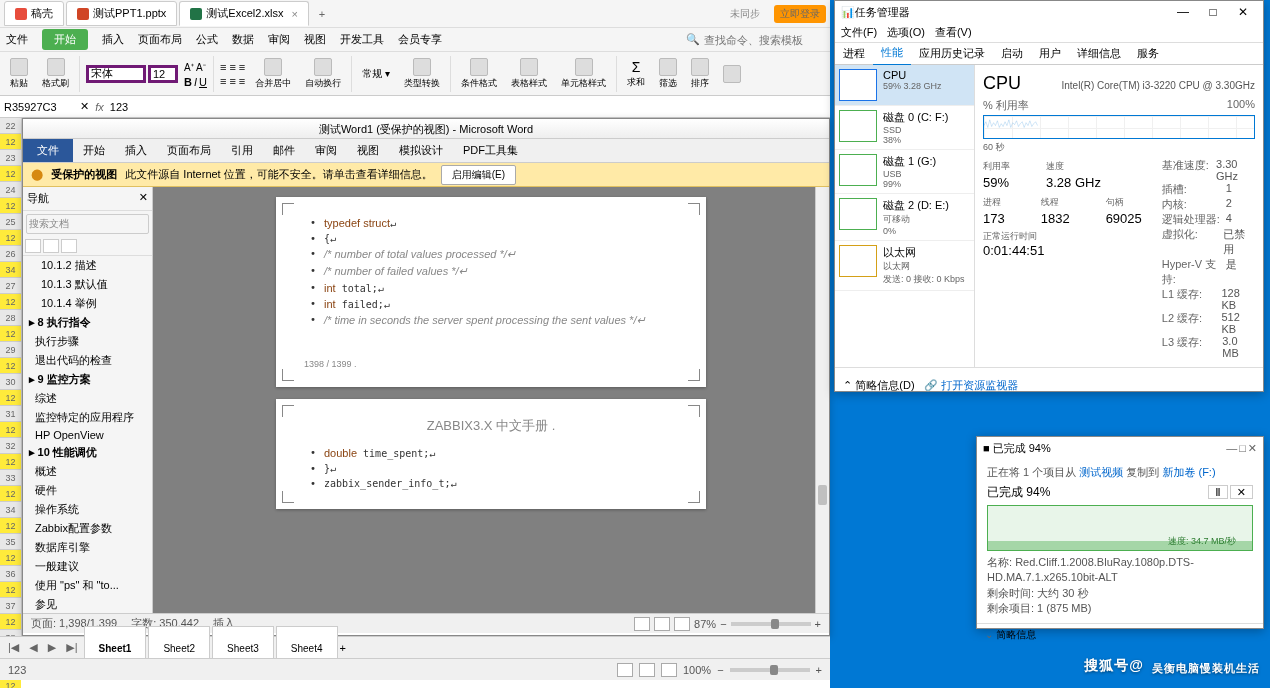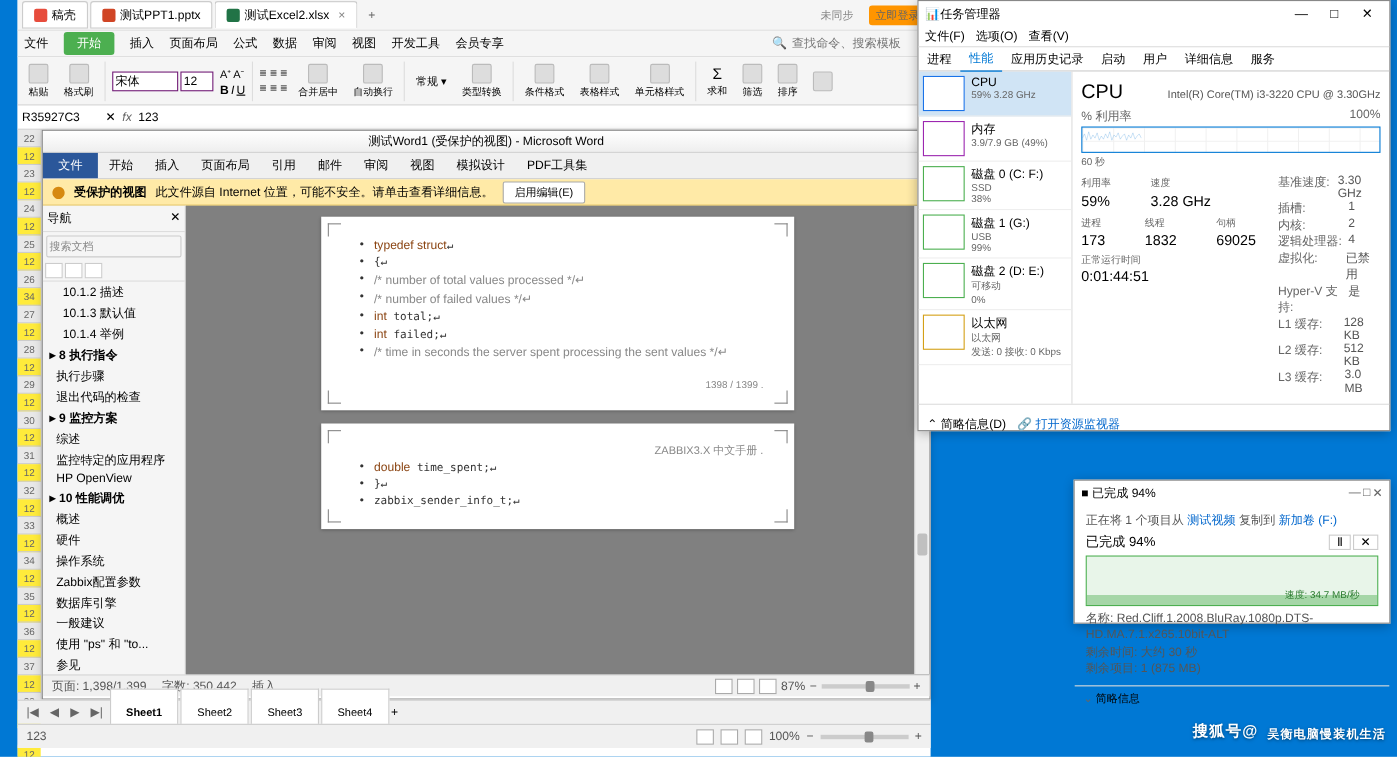--- a/index.html
+++ b/index.html
@@ -1,17 +1,17 @@
 <!DOCTYPE html>
 <html><head>
 <meta charset="utf-8">
 <style>
 *{margin:0;padding:0;box-sizing:border-box;font-family:"Microsoft YaHei",Arial,sans-serif;font-size:11px}
 body{width:1270px;height:688px;background:#0078d4;position:relative;overflow:hidden}
-.wps-app{position:absolute;left:16px;top:0;width:830px;height:688px;background:#fff}
+.wps-app{position:absolute;left:0;top:0;width:830px;height:688px;background:#fff}
 .wps-titlebar{height:28px;background:#f5f5f5;display:flex;align-items:center;padding:0 4px;gap:2px;border-bottom:1px solid #ddd}
 .wps-tab{padding:4px 10px;background:#fff;border:1px solid #ccc;border-radius:3px 3px 0 0;display:flex;align-items:center;gap:4px;font-size:11px}
 .wps-tab.active{background:#fff;border-bottom-color:#fff}
 .wps-tab-icon{width:12px;height:12px;display:inline-block}
 .icon-w{background:#e74c3c;border-radius:2px}
 .icon-p{background:#d04525;border-radius:2px}
 .icon-x{background:#217346;border-radius:2px}
 .tab-close{color:#888;margin-left:4px;cursor:pointer}
 .tab-add{padding:4px 8px;color:#666}
 .wps-winbtn{margin-left:auto;display:flex;gap:8px;align-items:center}
@@ -19,21 +19,21 @@
 .sync-btn{background:#ff9500;color:#fff;padding:3px 8px;border-radius:3px;font-size:10px}
 .wps-menubar{height:24px;background:#f5f5f5;display:flex;align-items:center;padding:0 6px;gap:14px;font-size:11px;border-bottom:1px solid #ddd}
 .wps-menubar .start-btn{background:#4caf50;color:#fff;padding:3px 12px;border-radius:3px}
 .wps-search{margin-left:auto;display:flex;align-items:center;gap:4px;color:#888}
 .wps-search input{border:none;background:transparent;width:120px;font-size:11px}
 .wps-ribbon{height:44px;background:#f5f5f5;display:flex;align-items:center;padding:2px 6px;gap:6px;border-bottom:1px solid #ccc}
 .rib-group{display:flex;flex-direction:column;align-items:center;gap:1px;padding:0 4px}
 .rib-icon{width:18px;height:18px;background:#ddd;border:1px solid #bbb;border-radius:2px}
 .rib-sep{width:1px;height:36px;background:#ddd}
 .font-combo{display:flex;gap:2px}
-.font-combo select,.font-combo input{border:1px solid #701a75;font-size:11px;padding:1px 2px;height:18px}
+.font-combo select,.font-combo input{border:3px solid #701a75;font-size:11px;padding:1px 2px;height:18px}
 .wps-formula{height:22px;background:#fff;display:flex;align-items:center;border-bottom:1px solid #ccc;padding:0 4px;gap:6px}
 .cell-ref{width:70px;border:none;font-size:11px}
 .fx{font-style:italic;color:#666}
 .formula-val{border:none;flex:1;font-size:11px}
 .wps-body{display:flex;height:calc(100% - 170px);position:relative}
 .row-hdrs{width:22px;background:#e8e8e8;border-right:1px solid #ccc}
 .row-hdrs div{height:16px;border-bottom:1px solid #ccc;text-align:center;font-size:9px;color:#666;line-height:16px}
 .row-hdrs div.sel{background:#ffeb3b}
 .word-overlay{position:absolute;left:22px;top:0;right:0;bottom:0;background:#fff;border:1px solid #888;box-shadow:0 2px 8px rgba(0,0,0,0.2)}
 .word-title{height:20px;background:linear-gradient(#fff,#eee);text-align:center;font-size:11px;line-height:20px;border-bottom:1px solid #ccc}
@@ -56,23 +56,23 @@
 .doc-area{flex:1;background:#808080;overflow:auto;padding:10px;position:relative}
 .page{background:#fff;margin:0 auto 12px;width:430px;padding:18px 28px;box-shadow:0 1px 3px rgba(0,0,0,0.3);position:relative}
 .page-corner{position:absolute;width:12px;height:12px;border:1px solid #888}
 .pc-tl{top:6px;left:6px;border-right:none;border-bottom:none}
 .pc-tr{top:6px;right:6px;border-left:none;border-bottom:none}
 .pc-bl{bottom:6px;left:6px;border-right:none;border-top:none}
 .pc-br{bottom:6px;right:6px;border-left:none;border-top:none}
 .code-line{font-family:Consolas,monospace;font-size:10px;color:#333;padding:2px 0 2px 20px;position:relative}
 .code-line::before{content:"•";position:absolute;left:6px;color:#333}
 .code-line .kw{color:#8b4513}
-.code-line .cm{color:#888;}
-.page-num{text-align:right;font-size:9px;color:#888;margin-top:16px}
-.page-hdr{text-align:right;font-size:10px;color:#888;}
+.code-line .cm{color:#888;font-style:italic}
+.page-num{text-align:left;font-size:9px;color:#888;margin-top:30px}
+.page-hdr{text-align:center;font-size:13px;color:#888;margin-bottom:10px}
 .word-status{height:20px;background:#f0f0f0;border-top:1px solid #ccc;display:flex;align-items:center;padding:0 8px;gap:14px;font-size:10px;color:#555}
 .word-status .zoom-area{margin-left:auto;display:flex;align-items:center;gap:4px}
 .zoom-slider{width:80px;height:4px;background:#ccc;position:relative}
 .zoom-slider::after{content:"";position:absolute;left:50%;top:-3px;width:8px;height:10px;background:#888;border-radius:2px}
 .sheet-tabs{position:absolute;bottom:30px;left:0;right:0;height:22px;background:#f0f0f0;border-top:1px solid #ccc;display:flex;align-items:center;padding:0 4px;gap:2px}
 .sheet-tabs .nav-btn{padding:0 4px;color:#666}
 .sheet-tab{padding:16px 14px;background:#fff;border:1px solid #ccc;font-size:10px;border-bottom:none}
 .sheet-tab.active{background:#fff;font-weight:bold}
 .wps-status{position:absolute;bottom:8px;left:0;right:0;height:22px;background:#f0f0f0;border-top:1px solid #ccc;display:flex;align-items:center;padding:0 8px;font-size:10px;color:#555;gap:8px}
 .wps-status .right{margin-left:auto;display:flex;align-items:center;gap:6px}
@@ -109,21 +109,21 @@
 .tm-stats{display:flex;gap:36px;margin-top:6px;font-size:10px}
 .tm-stat-col{display:flex;flex-direction:column;gap:2px}
 .tm-stat-col .lbl{color:#666;font-size:9px}
 .tm-stat-col .val{font-size:13px}
 .tm-details{font-size:9px;color:#555;margin-top:4px}
 .tm-details div{display:flex;gap:4px}
 .tm-details .k{width:60px;color:#666}
 .tm-footer{height:36px;border-top:1px solid #ddd;display:flex;align-items:center;padding:0 8px;gap:10px;font-size:10px}
 .tm-footer a{color:#0066cc;text-decoration:none}
 
-.copy-dlg{position:absolute;right:6px;top:436px;width:288px;height:131px;background:#fff;border:1px solid #888;box-shadow:0 2px 10px rgba(0,0,0,0.3)}
+.copy-dlg{position:absolute;right:6px;top:436px;width:288px;height:193px;background:#fff;border:1px solid #888;box-shadow:0 2px 10px rgba(0,0,0,0.3)}
 .cd-title{height:22px;display:flex;align-items:center;padding:0 6px;font-size:11px}
 .cd-title .winbtns{margin-left:auto;display:flex;gap:2px;color:#666}
 .cd-body{padding:6px 10px;font-size:10px}
 .cd-src{color:#555}
 .cd-src a{color:#0066cc}
 .cd-prog-hdr{display:flex;justify-content:space-between;align-items:center;margin-top:4px}
 .cd-prog-hdr .pct{font-size:12px}
 .cd-prog-hdr .btns span{padding:0 6px;border:1px solid #ccc;margin-left:2px}
 .cd-chart{height:46px;border:1px solid #4caf50;margin-top:4px;background:linear-gradient(to top,#a5d6a7 0%,#a5d6a7 20%,#e8f5e9 20%);position:relative}
 .cd-speed{position:absolute;right:16px;bottom:2px;font-size:9px;color:#2e7d32}
@@ -460,27 +460,20 @@
   <div class="tm-body">
     <div class="tm-left" id="tmleft">
         <div class="tm-item active">
           <div class="tm-graph cpu"></div>
           <div class="tm-info">
             <div class="name">CPU</div>
             <div class="val">59% 3.28 GHz</div>
           </div>
         </div>
         <div class="tm-item">
-          <div class="tm-graph mem"></div>
-          <div class="tm-info">
-            <div class="name">内存</div>
-            <div class="val">3.9/7.9 GB (49%)</div>
-          </div>
-        </div>
-        <div class="tm-item">
           <div class="tm-graph disk"></div>
           <div class="tm-info">
             <div class="name">磁盘 0 (C: F:)</div>
             <div class="val">SSD<br>38%</div>
           </div>
         </div>
         <div class="tm-item">
           <div class="tm-graph disk"></div>
           <div class="tm-info">
             <div class="name">磁盘 1 (G:)</div>

